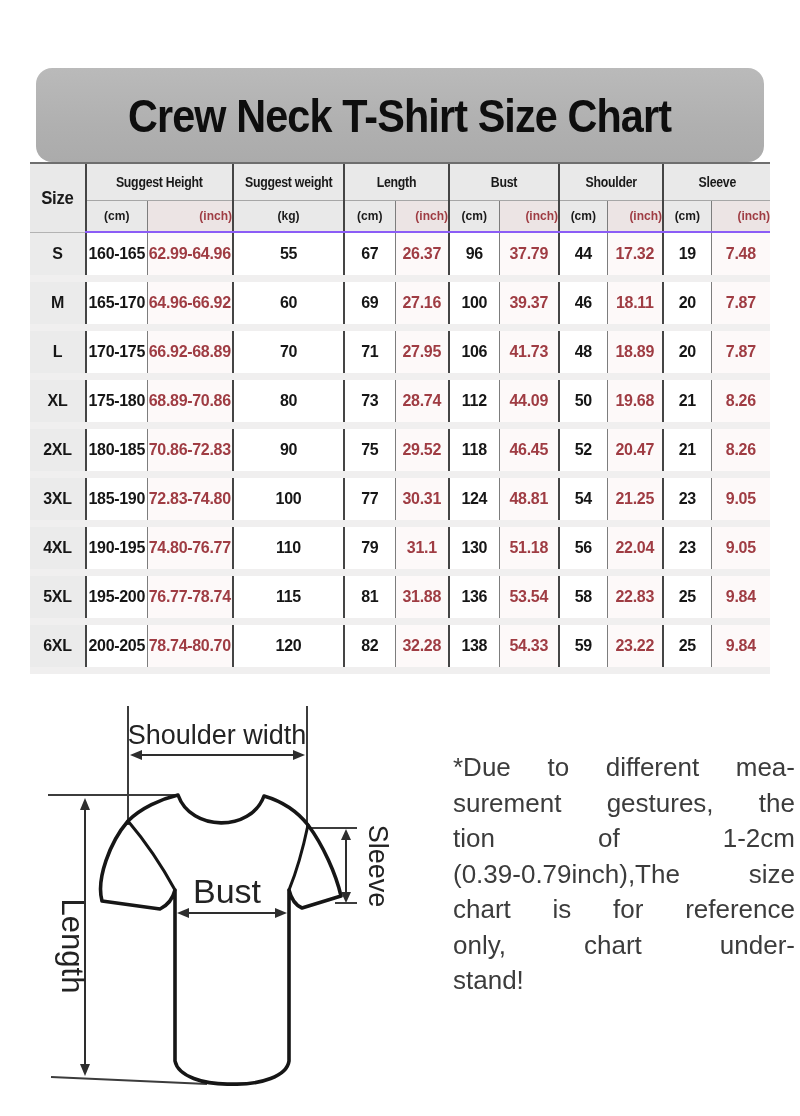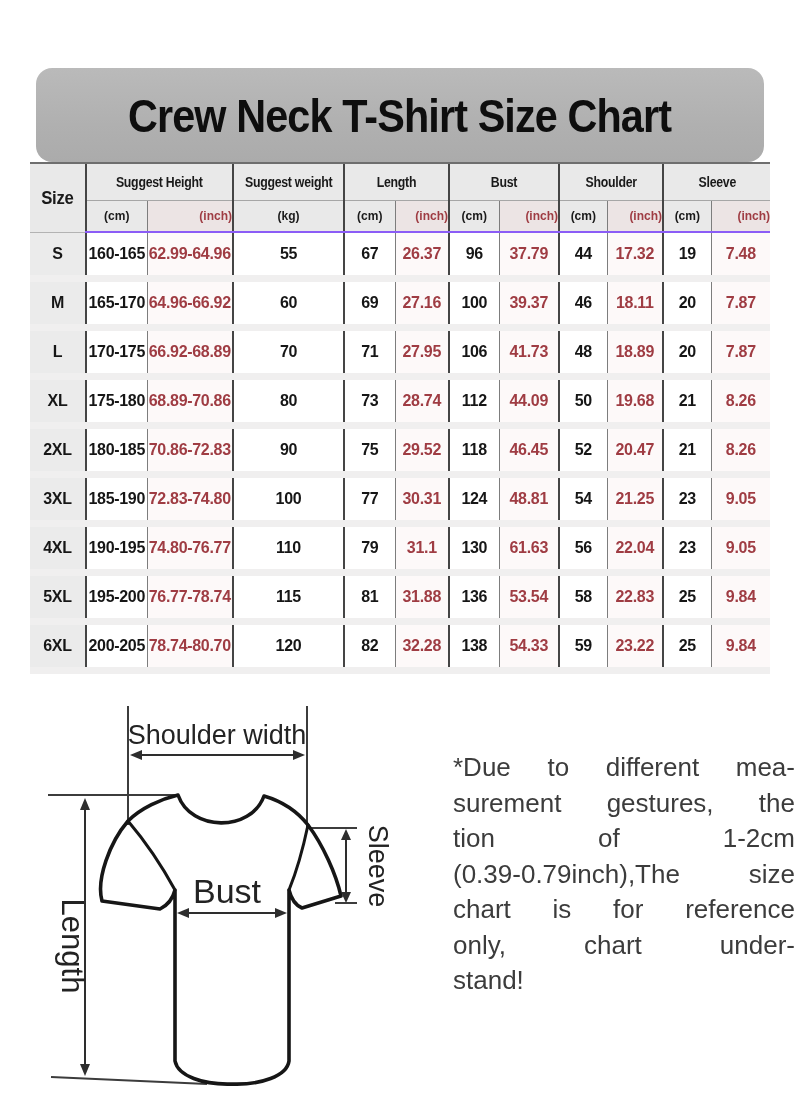--- a/index.html
+++ b/index.html
@@ -202,21 +202,21 @@
   </tr>
 
   <tr>
     <td class="size-cell">4XL</td>
     <td class="gb">190-195</td>
     <td class="ib inch">74.80-76.77</td>
     <td class="gb">110</td>
     <td class="gb">79</td>
     <td class="ib inch">31.1</td>
     <td class="gb">130</td>
-    <td class="ib inch">61.63</td>
+    <td class="ib inch">51.18</td>
     <td class="gb">56</td>
     <td class="ib inch">22.04</td>
     <td class="gb">23</td>
     <td class="ib inch">9.05</td>
   </tr>
 
   <tr>
     <td class="size-cell">5XL</td>
     <td class="gb">195-200</td>
     <td class="ib inch">76.77-78.74</td>

